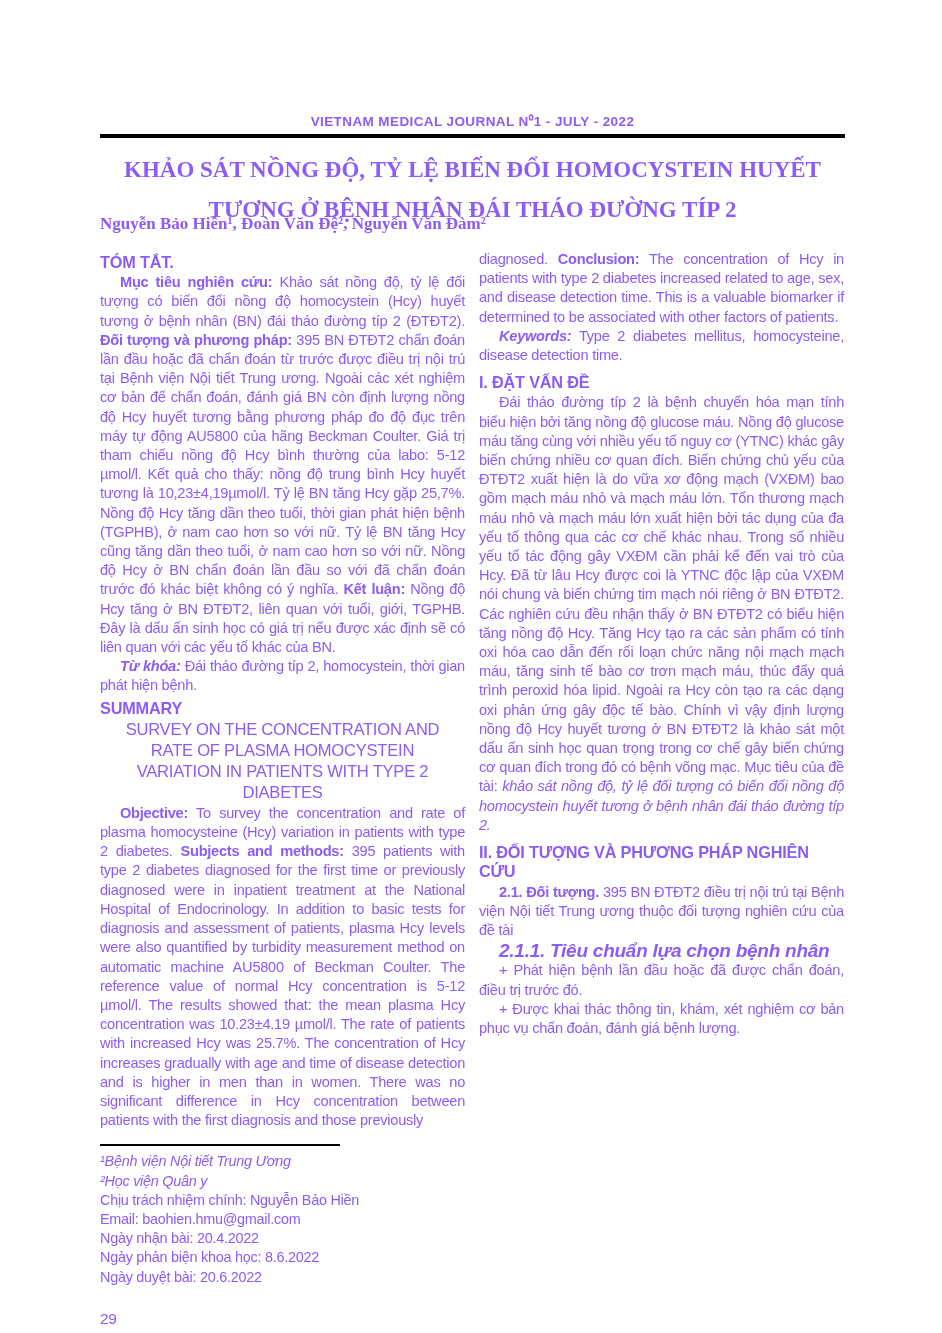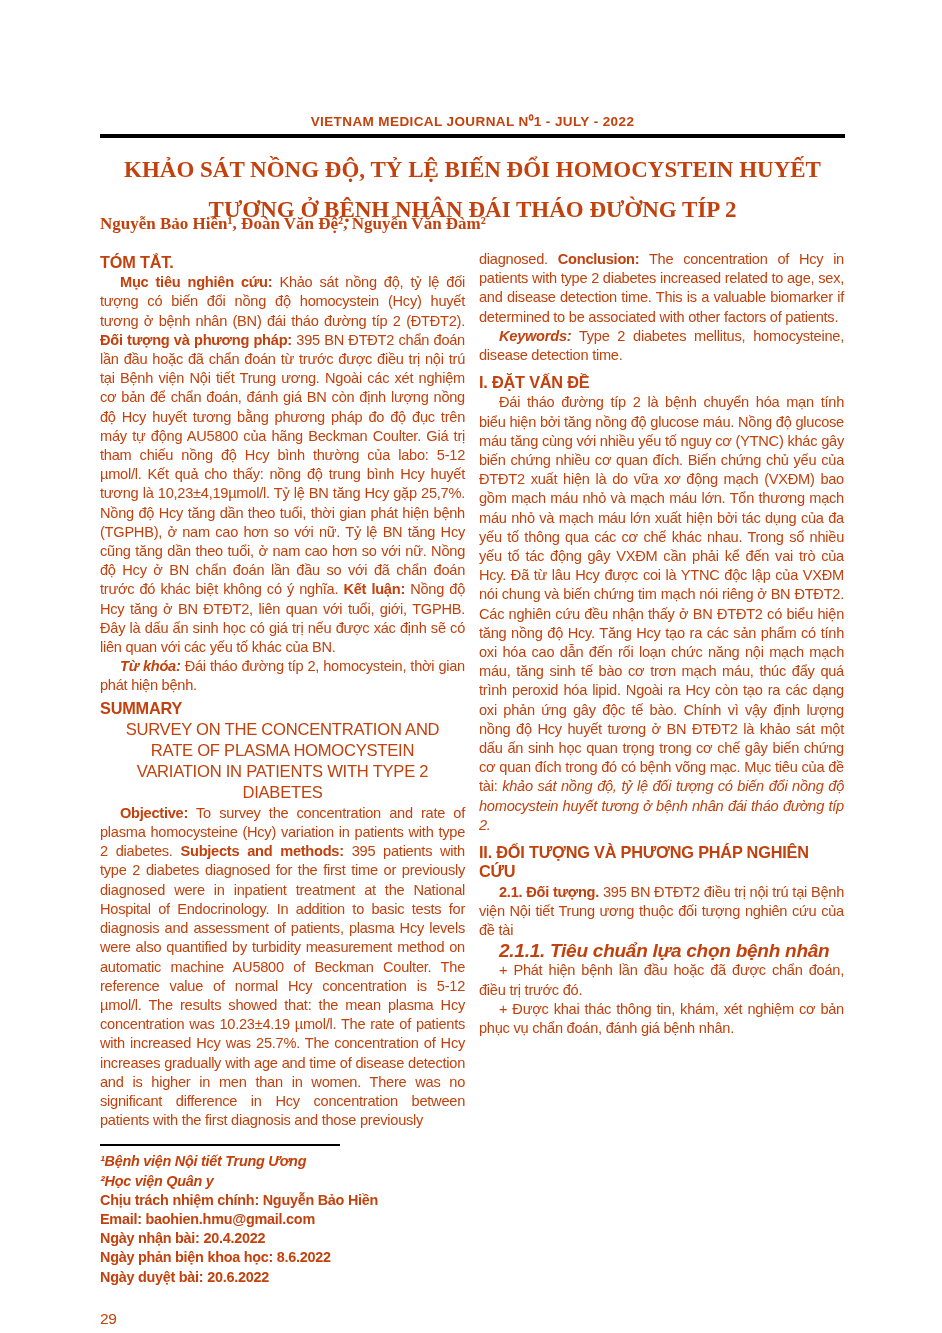--- a/index.html
+++ b/index.html
@@ -1,20 +1,20 @@
 <!DOCTYPE html>
 <html><head>
 <meta charset="utf-8">
 <style>
   html, body { margin:0; padding:0; background:#ffffff; }
   .page {
     position:relative;
     width:942px; height:1333px;
     background:#ffffff;
-    color:#c2410c;
+    color:#8b5cf6;
     font-family:"Liberation Sans", sans-serif;
     overflow:hidden;
   }
   .journal-header {
     position:absolute; left:100px; top:112px; width:745px;
     text-align:center;
     font-weight:bold; font-size:13.5px; letter-spacing:0.4px;
     padding-bottom:4px;
     border-bottom:4px solid #000;
   }
@@ -58,21 +58,21 @@
     margin:1px 0; text-indent:20px; text-align:left;
   }
   .footnote-block { margin-top:14px; }
   .footnote-rule {
     width:240px; height:0;
     border-top:2px solid #000;
     margin-bottom:6px;
   }
   .footnote-block p {
     margin:0; text-indent:0; text-align:left;
-    font-size:14.4px; line-height:19.2px;font-weight:bold;
+    font-size:14.4px; line-height:19.2px;
   }
   .page-number {
     margin-top:22px;
     font-size:15.5px; text-align:left; text-indent:0;
   }
 </style>
 </head>
 <body>
 
 <div class="page">
@@ -124,19 +124,19 @@
 
       <p class="body-par"><span>Đái tháo đường típ 2 là bệnh chuyển hóa mạn tính biểu hiện bởi tăng nồng độ glucose máu. Nồng độ glucose máu tăng cùng với nhiều yếu tố nguy cơ (YTNC) khác gây biến chứng nhiều cơ quan đích. Biến chứng chủ yếu của ĐTĐT2 xuất hiện là do vữa xơ động mạch (VXĐM) bao gồm mạch máu nhỏ và mạch máu lớn. Tổn thương mạch máu nhỏ và mạch máu lớn xuất hiện bởi tác dụng của đa yếu tố thông qua các cơ chế khác nhau. Trong số nhiều yếu tố tác động gây VXĐM cần phải kể đến vai trò của Hcy. Đã từ lâu Hcy được coi là YTNC độc lập của VXĐM nói chung và biến chứng tim mạch nói riêng ở BN ĐTĐT2. Các nghiên cứu đều nhận thấy ở BN ĐTĐT2 có biểu hiện tăng nồng độ Hcy. Tăng Hcy tạo ra các sản phẩm có tính oxi hóa cao dẫn đến rối loạn chức năng nội mạch mạch máu, tăng sinh tế bào cơ trơn mạch máu, thúc đẩy quá trình peroxid hóa lipid. Ngoài ra Hcy còn tạo ra các dạng oxi phản ứng gây độc tế bào. Chính vì vậy định lượng nồng độ Hcy huyết tương ở BN ĐTĐT2 là khảo sát một dấu ấn sinh học quan trọng trong cơ chế gây biến chứng cơ quan đích trong đó có bệnh võng mạc. Mục tiêu của đề tài: </span><span class="i">khảo sát nồng độ, tỷ lệ đối tượng có biến đổi nồng độ homocystein huyết tương ở bệnh nhân đái tháo đường típ 2.</span></p>
 
       <div class="h-section gap-top">II. ĐỐI TƯỢNG VÀ PHƯƠNG PHÁP NGHIÊN CỨU</div>
 
       <p class="body-par"><span class="b">2.1. Đối tượng.</span><span> 395 BN ĐTĐT2 điều trị nội trú tại Bệnh viện Nội tiết Trung ương thuộc đối tượng nghiên cứu của đề tài</span></p>
 
       <div class="subsec-heading">2.1.1. Tiêu chuẩn lựa chọn bệnh nhân</div>
 
       <p class="body-par">+ Phát hiện bệnh lần đầu hoặc đã được chẩn đoán, điều trị trước đó.</p>
-      <p class="body-par">+ Được khai thác thông tin, khám, xét nghiệm cơ bản phục vụ chẩn đoán, đánh giá bệnh nhân.</p>
+      <p class="body-par">+ Được khai thác thông tin, khám, xét nghiệm cơ bản phục vụ chẩn đoán, đánh giá bệnh lượng.</p>
 
     </div>
 
   </div>
 
 </div>
 
 </body></html>

